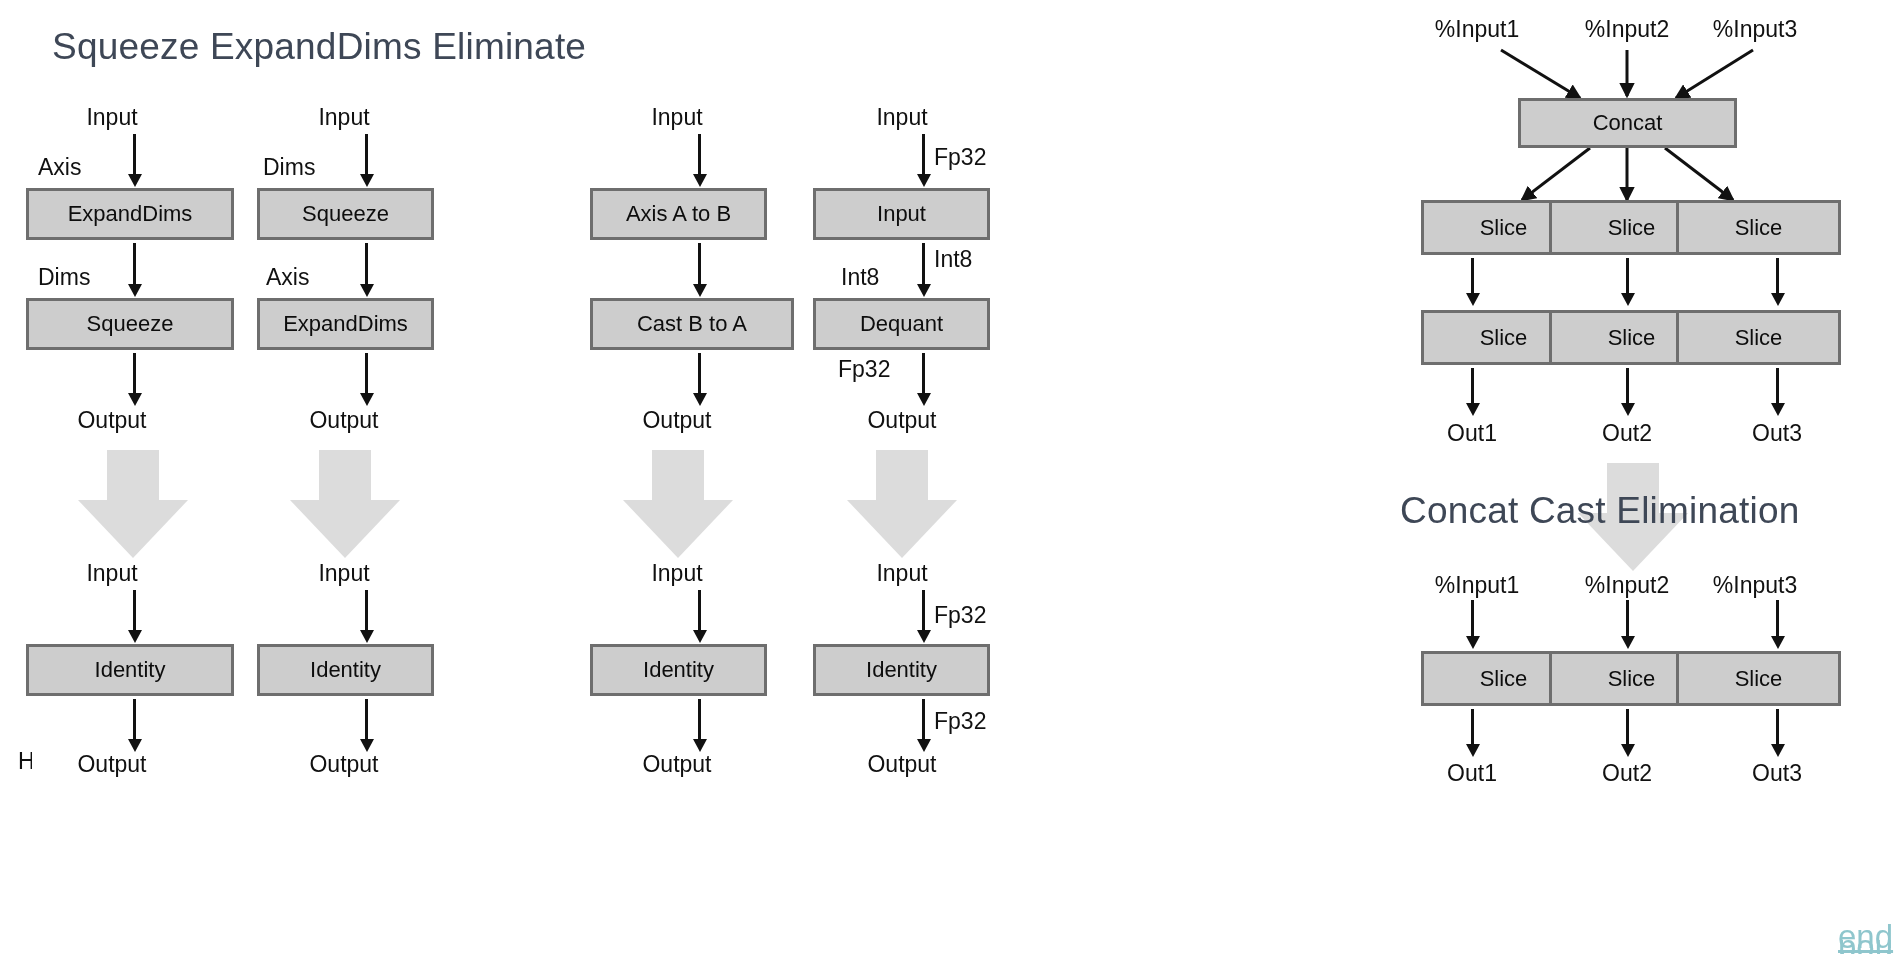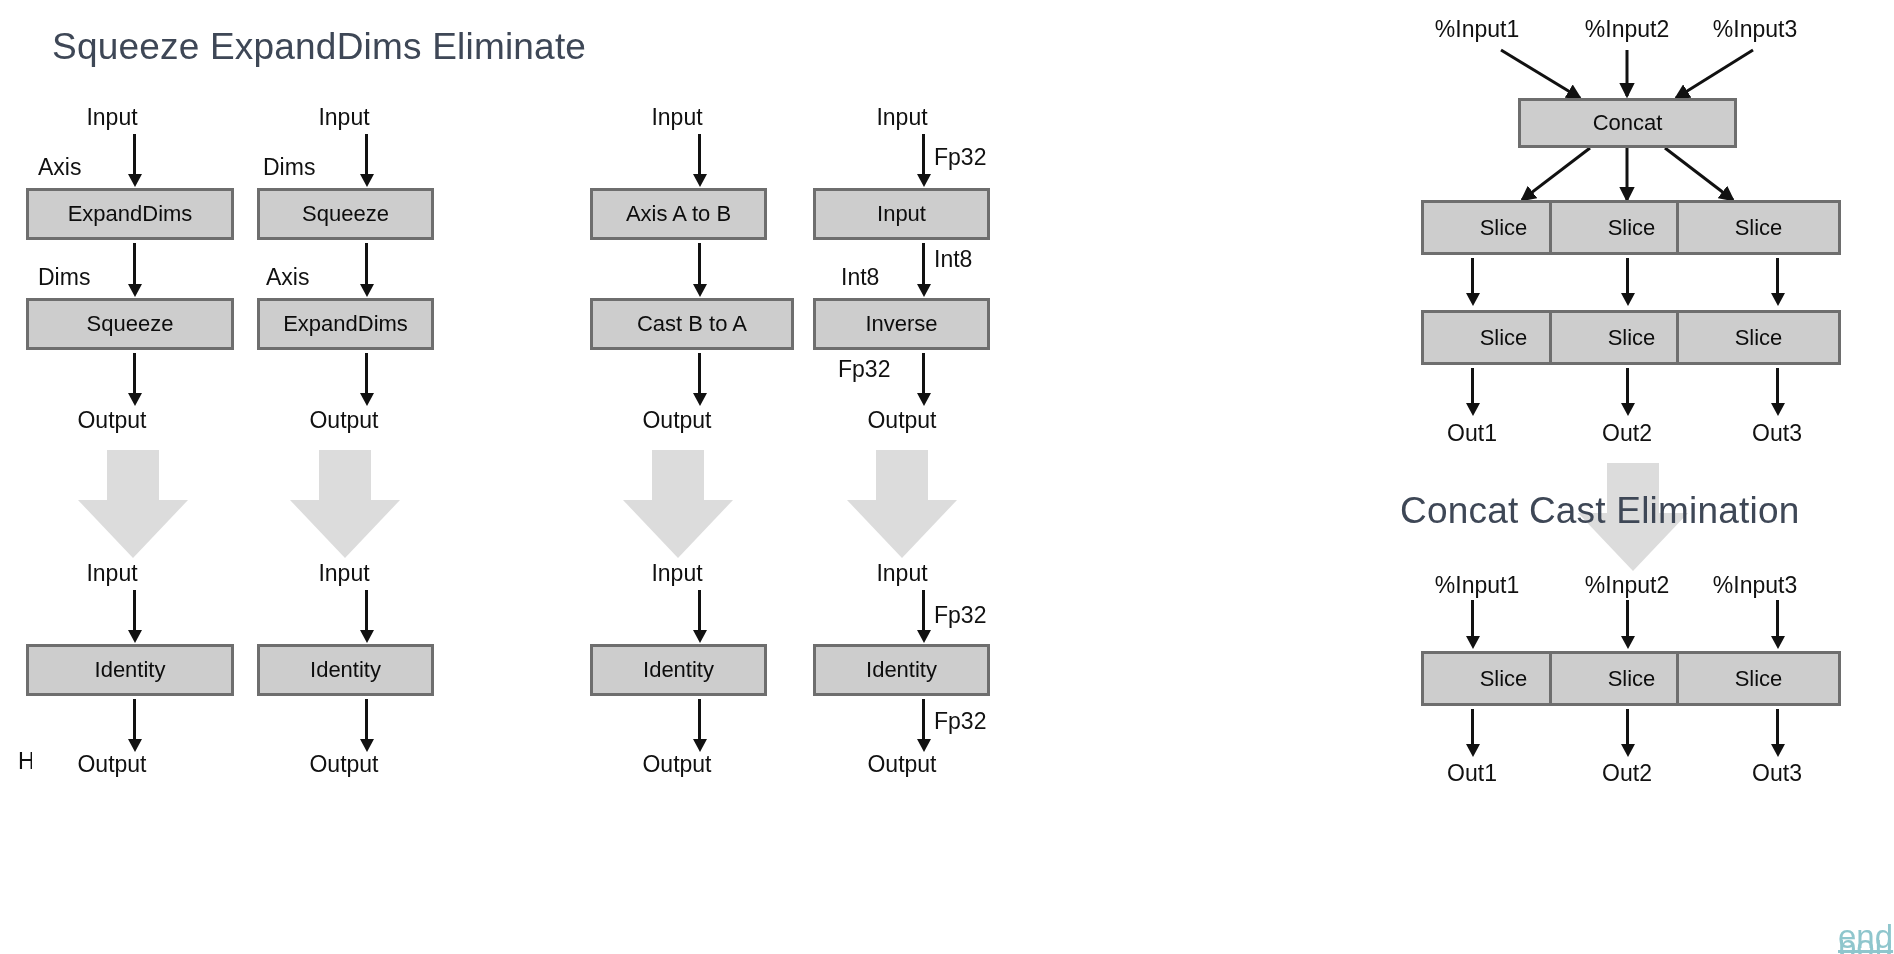--- a/index.html
+++ b/index.html
@@ -149,21 +149,21 @@
   <div class="v-arrow" style="left:698px;top:699px;height:42px;"></div>
   <div class="node-label" style="left:625px;top:753px;width:104px;">Output</div>
 
   <div class="node-label" style="left:850px;top:106px;width:104px;">Input</div>
   <div class="v-arrow" style="left:922px;top:134px;height:42px;"></div>
   <div class="edge-label" style="left:934px;top:146px;">Fp32</div>
   <div class="op-box" style="left:813px;top:188px;width:177px;height:52px;">Input</div>
   <div class="v-arrow" style="left:922px;top:243px;height:43px;"></div>
   <div class="edge-label" style="left:934px;top:248px;">Int8</div>
   <div class="edge-label" style="left:841px;top:266px;">Int8</div>
-  <div class="op-box" style="left:813px;top:298px;width:177px;height:52px;">Inverse</div>
+  <div class="op-box" style="left:813px;top:298px;width:177px;height:52px;">Dequant</div>
   <div class="v-arrow" style="left:922px;top:353px;height:42px;"></div>
   <div class="edge-label" style="left:838px;top:358px;">Fp32</div>
   <div class="node-label" style="left:850px;top:409px;width:104px;">Output</div>
 
   <div class="fat-arrow" style="left:847px;top:450px;width:110px;height:108px;--hw:55px;--hh:58px;">
     <div class="shaft" style="width:52px;height:52px;"></div>
     <div class="head" style="top:50px;"></div>
   </div>
 
   <div class="node-label" style="left:850px;top:562px;width:104px;">Input</div>

